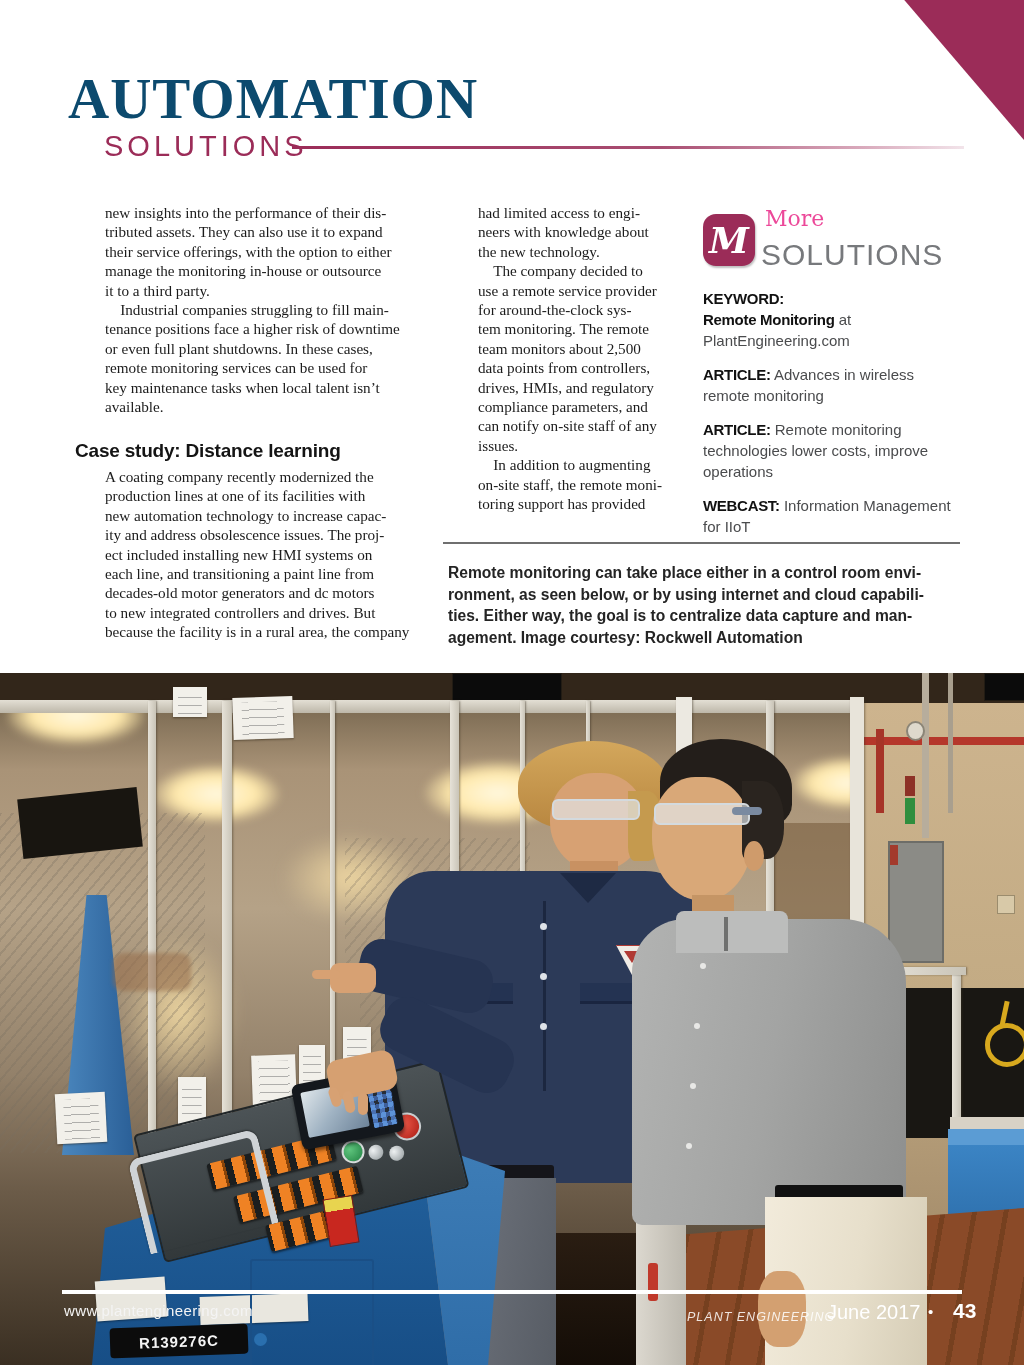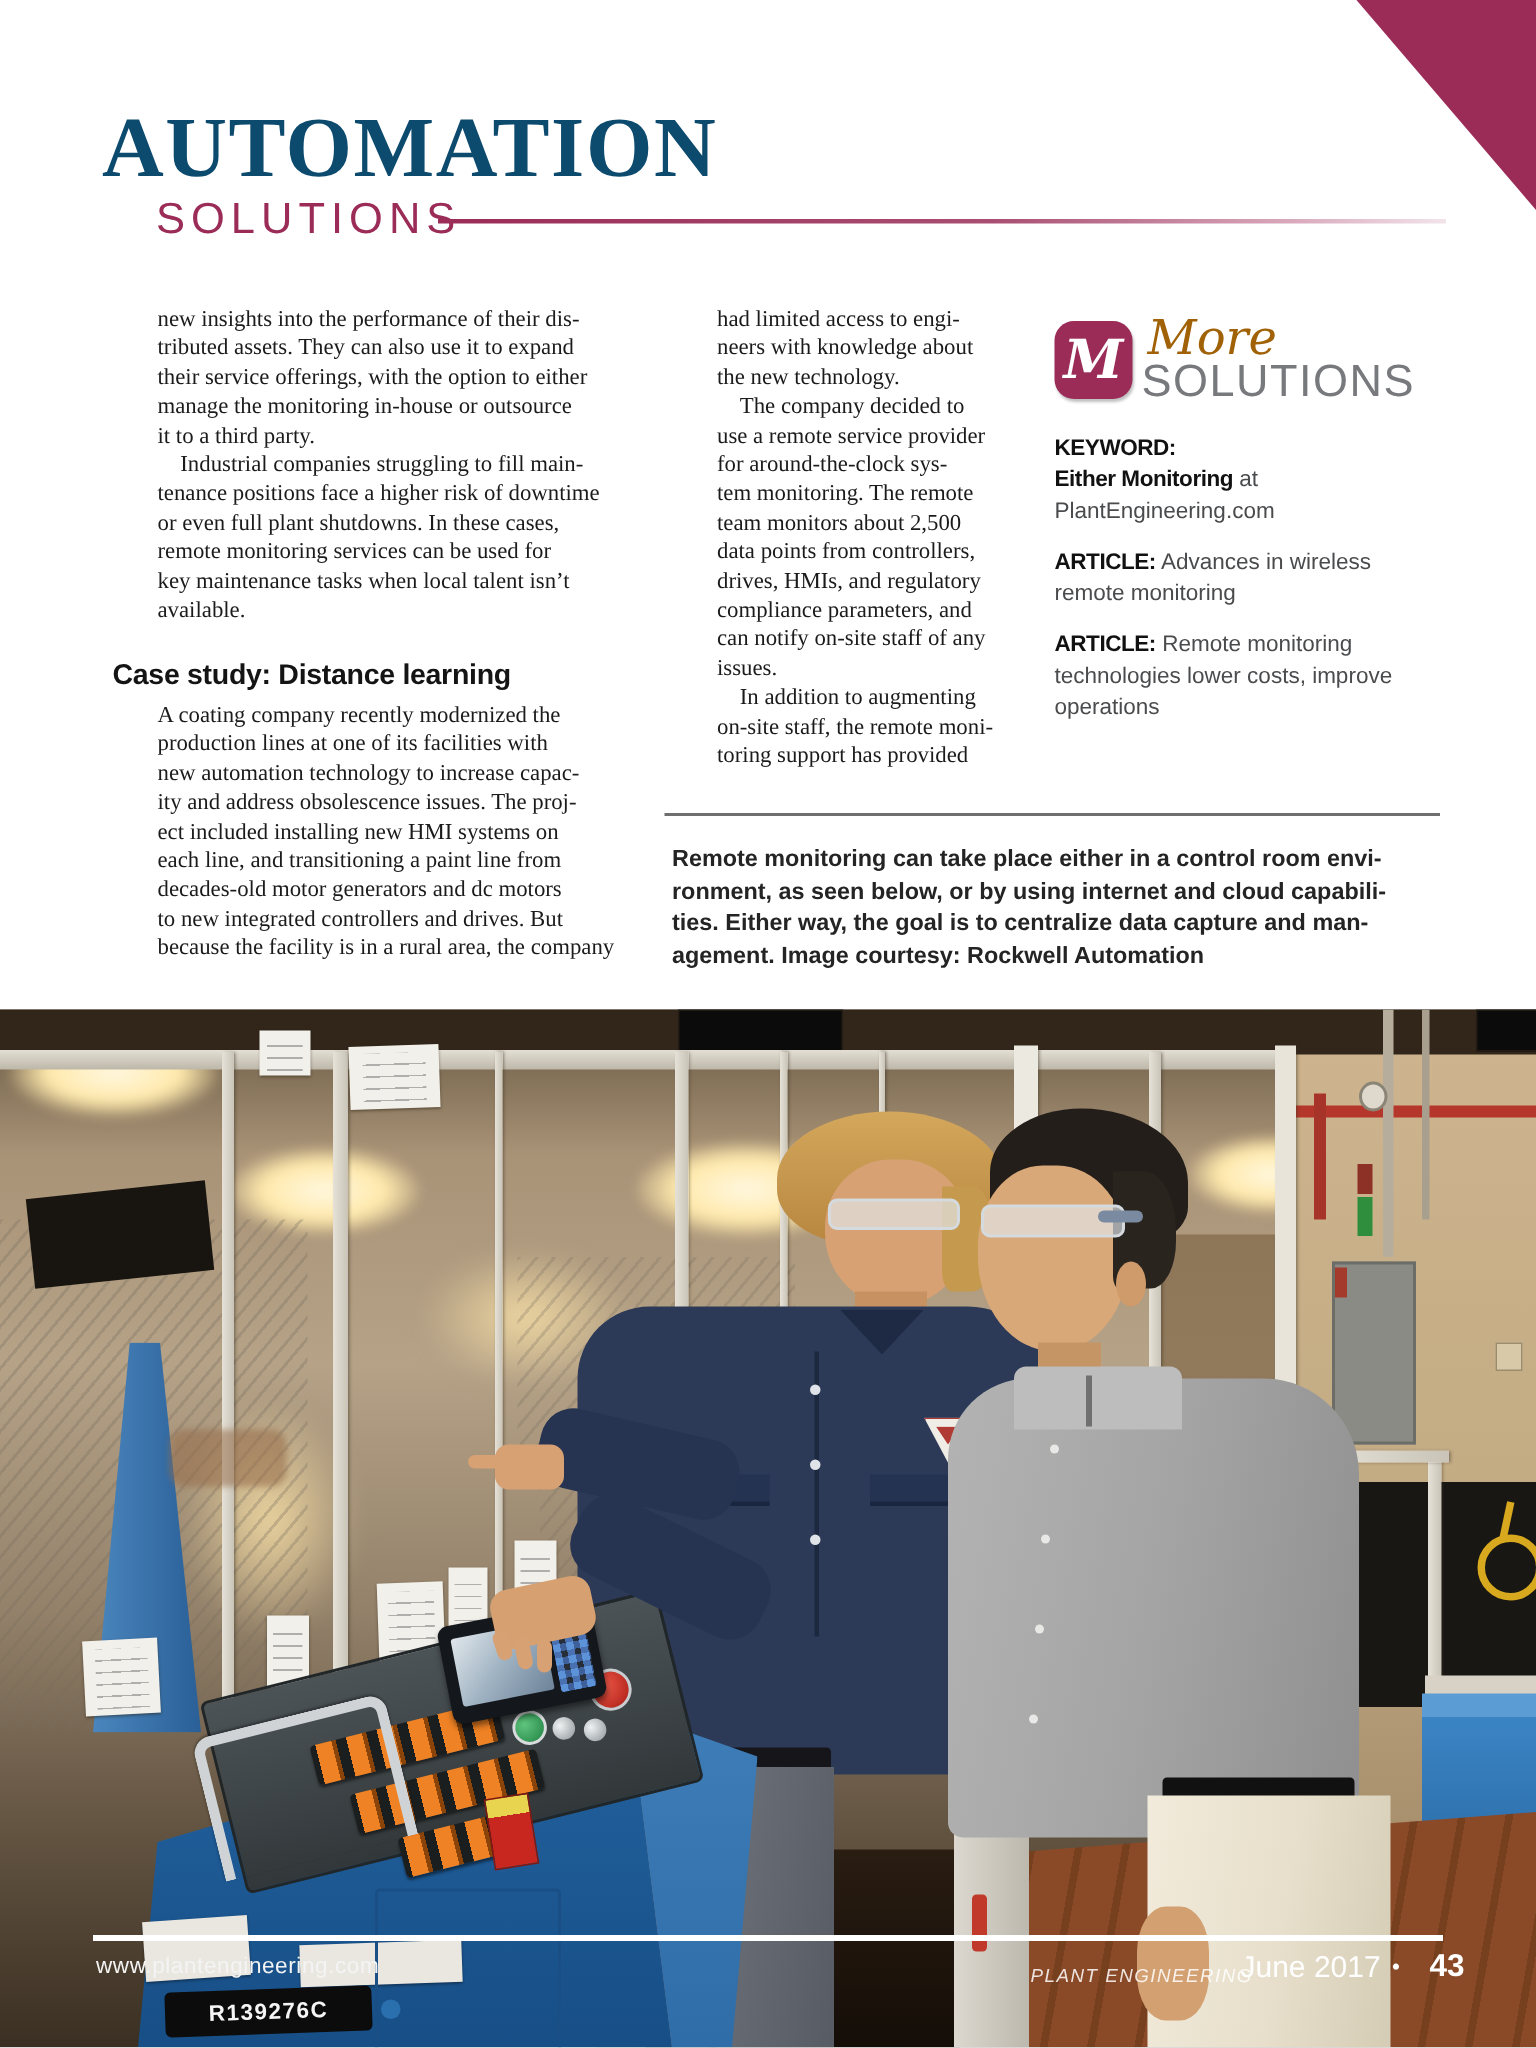--- a/index.html
+++ b/index.html
@@ -23,21 +23,21 @@
   .col1b{left:75px;top:467px;width:368px;}
   .col2{left:448px;top:203px;width:234px;}
   
   .sb{position:absolute;left:703px;top:210px;width:250px;font-family:"Liberation Sans",sans-serif;}
   .sb-logo{position:relative;height:72px;}
   .m-tile{position:absolute;left:0;top:4px;width:52px;height:52px;border-radius:13px;
       background:#9b2c58;color:#fff;font-family:"DejaVu Serif",serif;font-style:italic;
       font-size:36px;font-weight:700;display:flex;align-items:center;justify-content:center;
       box-shadow:1px 2px 2px rgba(0,0,0,.25);}
   .sb-more{position:absolute;left:62px;top:-4px;font-family:"DejaVu Serif",serif;
-      font-style:italic;font-size:32px;color:#a16207;}
+      font-size:22px;color:#ec4899;}
   .sb-sol{position:absolute;left:58px;top:28px;font-size:30px;letter-spacing:1px;color:#77797c;}
   .kw{margin-top:6px;font-size:15px;line-height:21px;color:#4a4b4d;}
   .kw b,.res b{color:#111;letter-spacing:-0.3px;}
   .res{margin-top:13px;font-size:15px;line-height:21px;color:#4a4b4d;}
   .sb-divider{position:absolute;left:443px;top:542px;width:517px;height:2px;background:#6f6f6f;}
   
   .caption{position:absolute;left:448px;top:562px;width:522px;
       font-family:"Liberation Sans",sans-serif;font-weight:700;font-size:15.6px;
       line-height:21.6px;color:#242424;white-space:pre-line;letter-spacing:0;}
   
@@ -158,25 +158,26 @@
 toring support has provided</div>
 
   <div class="sb">
     <div class="sb-logo">
       <div class="m-tile">M</div>
       <div class="sb-more">More</div>
       <div class="sb-sol">SOLUTIONS</div>
     </div>
     <div class="kw">
       <b>KEYWORD:</b><br>
-      <b>Either Monitoring</b><span> at</span><br>
+      <b>Remote Monitoring</b><span> at</span><br>
       <span>PlantEngineering.com</span>
     </div>
     <div class="res"><b>ARTICLE:</b><span> Advances in wireless remote monitoring</span></div>
     <div class="res"><b>ARTICLE:</b><span> Remote monitoring technologies lower costs, improve operations</span></div>
+    <div class="res"><b>WEBCAST:</b><span> Information Management for IIoT</span></div>
   </div>
   <div class="sb-divider"></div>
 
   <div class="caption">Remote monitoring can take place either in a control room envi-
 ronment, as seen below, or by using internet and cloud capabili-
 ties. Either way, the goal is to centralize data capture and man-
 agement. Image courtesy: Rockwell Automation</div>
 
   <div class="photo">
 

